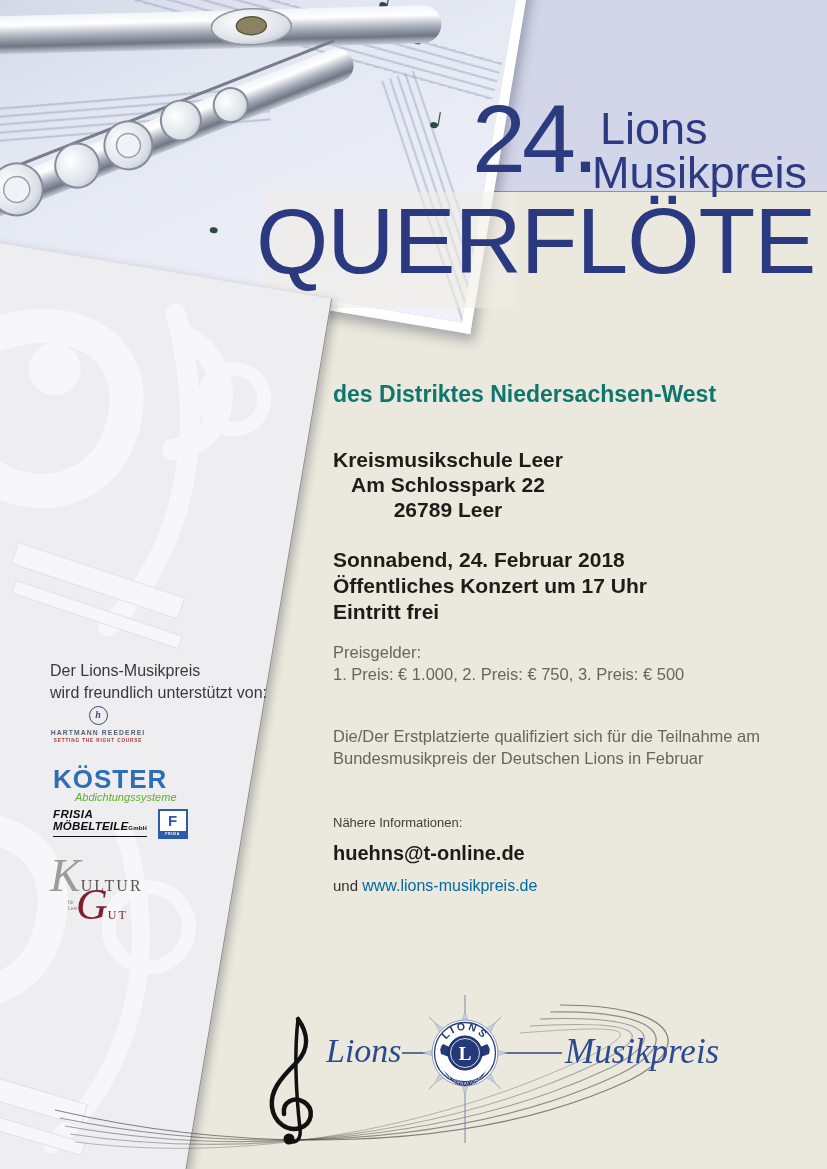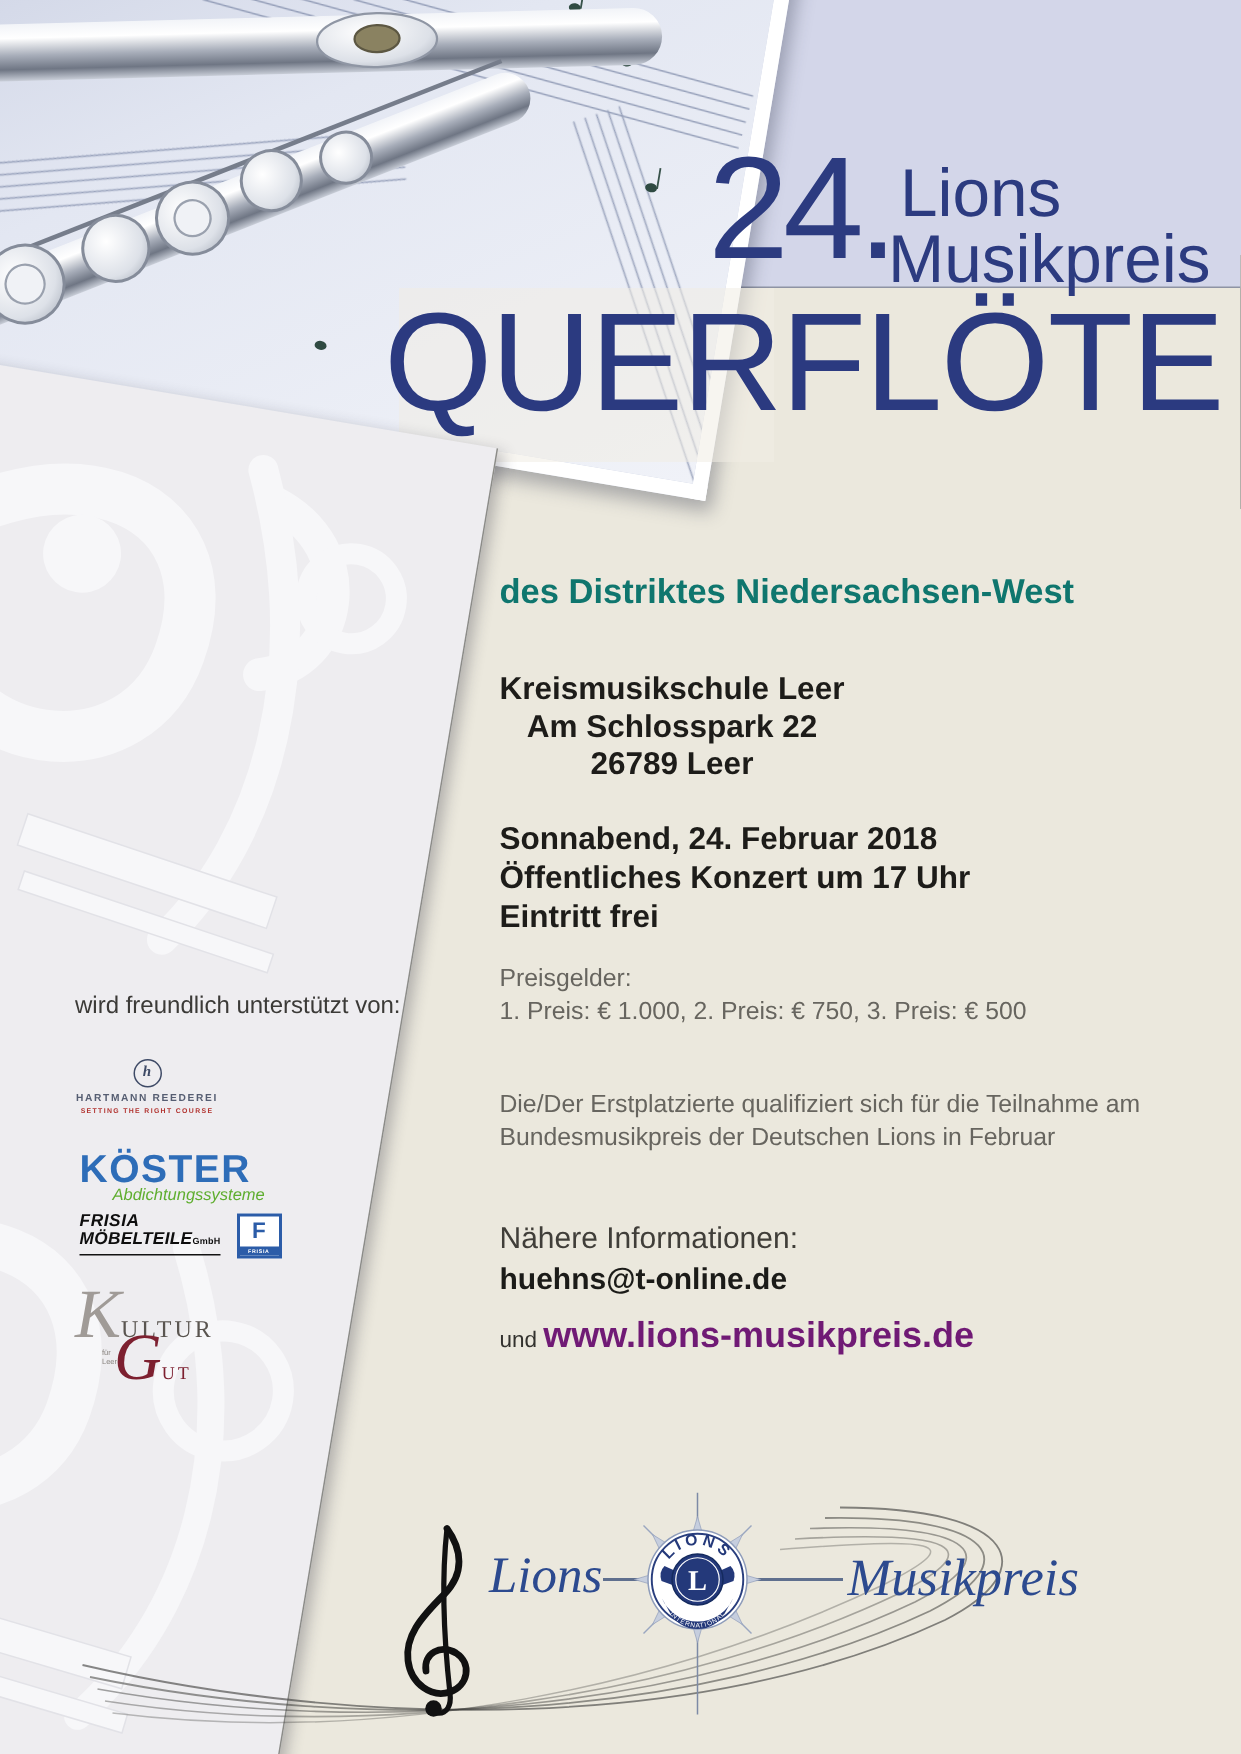--- a/index.html
+++ b/index.html
@@ -39,24 +39,24 @@
   .brand2{left:592px;top:150px;font-size:45px;line-height:1;font-weight:200;color:#2c3b80;z-index:6;}
   .instrument{left:256px;top:193px;font-size:93px;line-height:1.05;font-weight:200;letter-spacing:-1px;color:#2b3a80;z-index:6;white-space:nowrap;}
   
   .subtitle{left:333px;top:381px;font-size:23px;font-weight:700;color:#0f766e;z-index:6;}
   .block-bold{font-weight:700;color:#1d1c19;z-index:6;}
   .venue{left:333px;top:447px;font-size:21px;line-height:25px;text-align:center;}
   .event{left:333px;top:547px;font-size:21px;line-height:26px;}
   .block-gray{font-size:16.5px;line-height:22px;color:#67655f;z-index:6;}
   .prizes{left:333px;top:641px;}
   .qual{left:333px;top:725px;}
-  .contact-h{left:333px;top:815px;font-size:20px;color:#403e39;z-index:6;}
+  .contact-h{left:333px;top:815px;font-size:13px;color:#403e39;z-index:6;}
   .email{left:333px;top:842px;font-size:20px;font-weight:700;color:#1b1b18;z-index:6;}
   .webline{left:333px;top:877px;font-size:15px;color:#33322e;z-index:6;}
-  .webline .site{font-size:24px;font-weight:700;color:#701a75;}
+  .webline .site{font-size:16px;font-weight:400;color:#0369a1;}
   
   .sponsor-h{left:50px;top:660px;font-size:16px;line-height:22px;color:#3b3a37;z-index:6;}
   .hartmann{left:42px;top:706px;width:112px;text-align:center;z-index:6;}
   .h-circle{width:17px;height:17px;border:1.2px solid #3e4a66;border-radius:50%;margin:0 auto;
     font-family:"Liberation Serif",serif;font-style:italic;font-weight:700;font-size:10px;color:#3e4a66;line-height:16px;}
   .h-name{font-size:6.8px;letter-spacing:1.1px;color:#565e72;margin-top:4px;font-weight:700;}
   .h-tag{font-size:4.6px;letter-spacing:.9px;color:#b23430;margin-top:2px;font-weight:700;}
   .koester{left:53px;top:766px;z-index:6;}
   .k-name{font-size:26px;font-weight:800;letter-spacing:1px;color:#2e6db8;line-height:1;}
   .k-sub{font-size:11px;font-style:italic;color:#5fae2f;margin:0 0 0 22px;line-height:1;}
@@ -241,20 +241,21 @@
   </div>
 
   <div class="abs contact-h">Nähere Informationen:</div>
   <div class="abs email">huehns@t-online.de</div>
   <div class="abs webline">
     <span>und</span>
     <span class="site">www.lions-musikpreis.de</span>
   </div>
 
   <div class="abs sponsor-h">
+    <div>Der Lions-Musikpreis</div>
     <div>wird freundlich unterstützt von:</div>
   </div>
 
   <div class="abs hartmann">
     <div class="h-circle">h</div>
     <div class="h-name">HARTMANN REEDEREI</div>
     <div class="h-tag">SETTING THE RIGHT COURSE</div>
   </div>
 
   <div class="abs koester">

